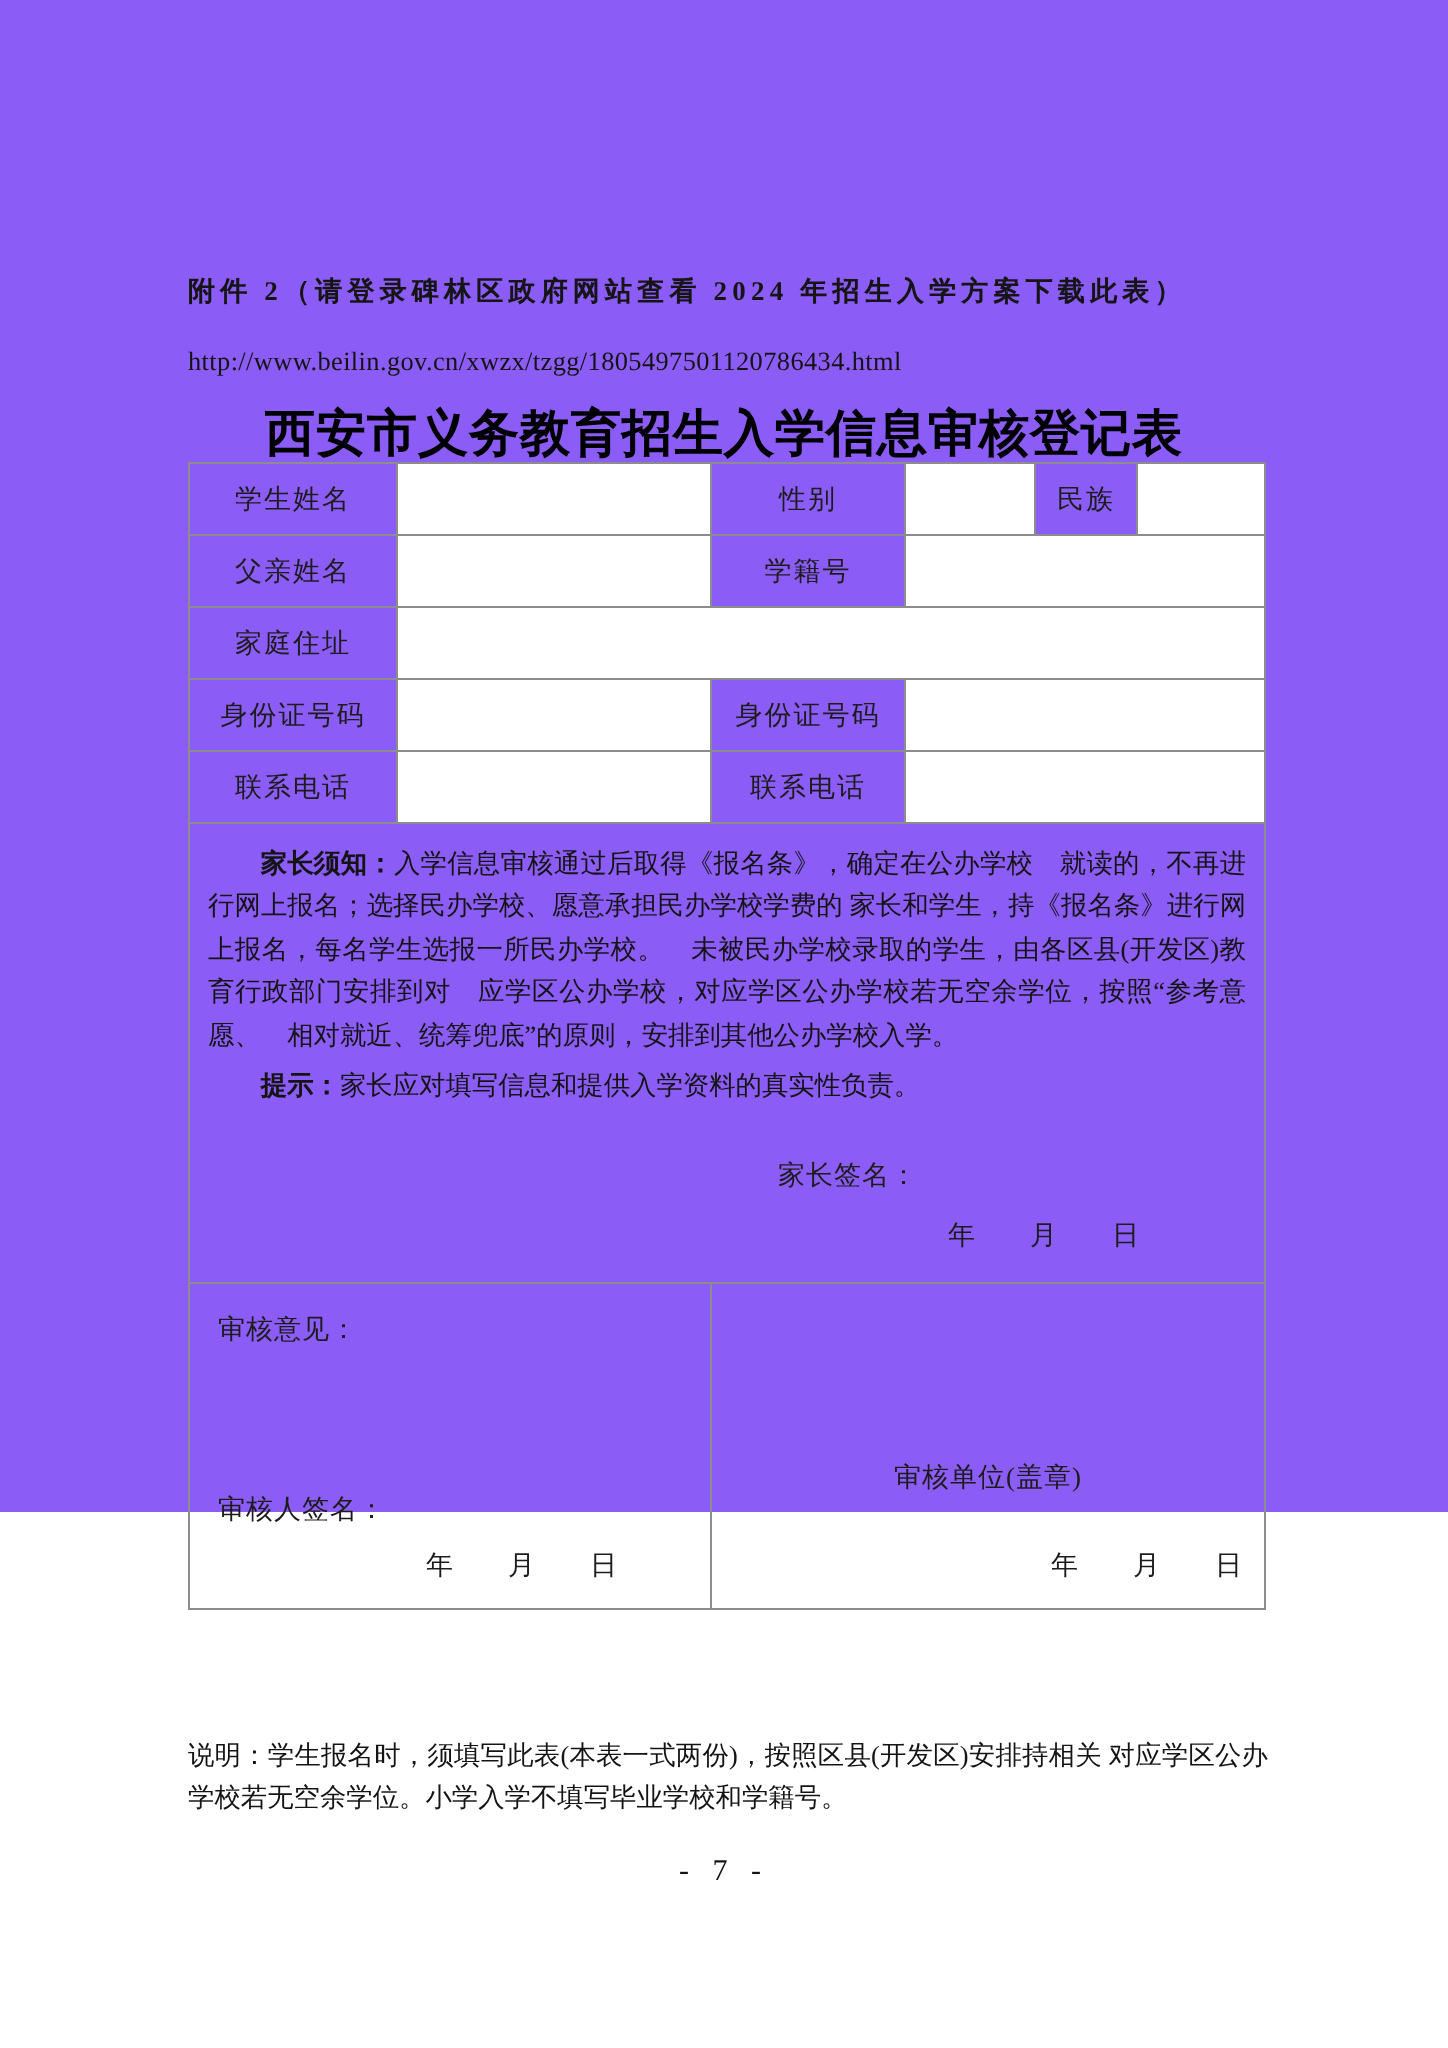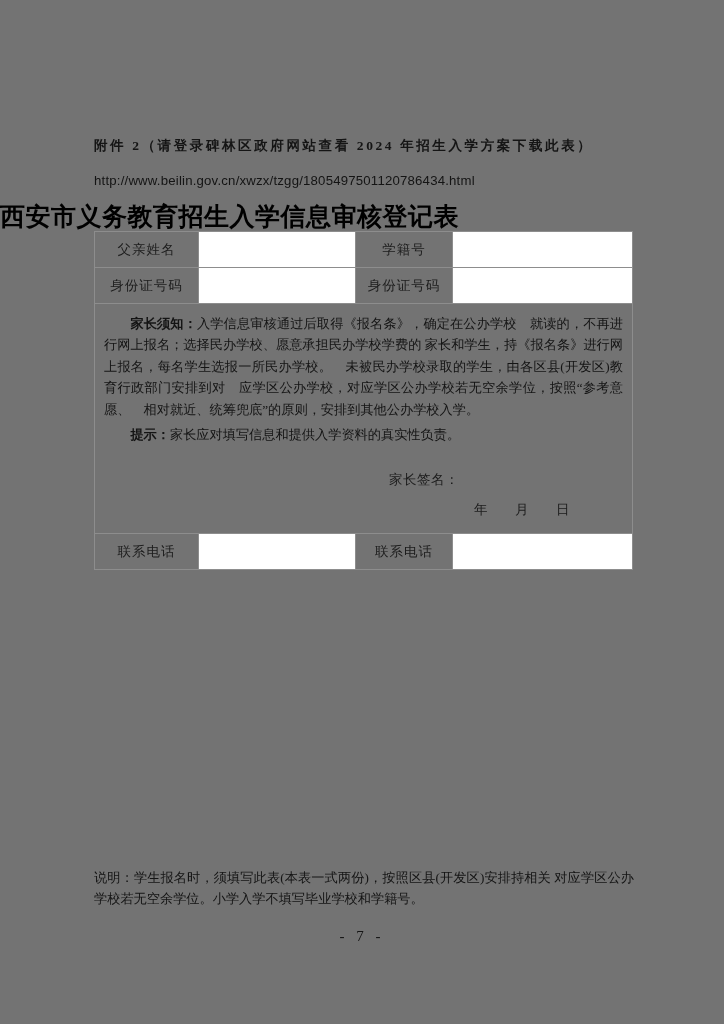--- a/index.html
+++ b/index.html
@@ -13,54 +13,55 @@
     position: relative;
     font-family: "Liberation Serif", "DejaVu Serif", serif;
     color: #1a1a1a;
     overflow: hidden;
   }
 
   .page {
     position: absolute;
     left: 0; top: 0;
     width: 724px;
-    height: 1024px;
-    background: #737373;
+    height: 756px;
+    background: #8b5cf6;
   }
 
   
   .attach-line {
     position: absolute;
     left: 94px;
     top: 137px;
     width: 540px;
     font-size: 13.5px;
     letter-spacing: 2.6px;
     font-weight: 600;
     color: #151515;
     white-space: nowrap;
     font-family: "Liberation Serif", "DejaVu Serif", serif;
   }
 
   .url-line {
     position: absolute;
     left: 94px;
     top: 173px;
-    font-family: Liberation Sans, sans-serif;
+    font-family: Liberation Serif, serif;
     font-size: 13.2px;
     letter-spacing: 0.2px;
     color: #141414;
     white-space: nowrap;
   }
 
   .doc-title {
     position: absolute;
     left: 0;
     top: 200px;
     width: 724px;
+    text-align: center;
     font-size: 25px;
     font-weight: 700;
     letter-spacing: 0.5px;
     color: #000;
     font-family: "Liberation Serif", "DejaVu Serif", serif;
   }
 
   
   .form-table {
     position: absolute;
@@ -217,55 +218,78 @@
     <colgroup>
       <col style="width:104px">
       <col style="width:157px">
       <col style="width:97px">
       <col style="width:65px">
       <col style="width:51px">
       <col style="width:64px">
     </colgroup>
     <tbody>
 
+      <tr>
+        <td class="lbl">学生姓名</td>
+        <td class="blank"></td>
+        <td class="lbl">性别</td>
+        <td class="blank"></td>
+        <td class="lbl">民族</td>
+        <td class="blank"></td>
+      </tr>
 
 
       <tr>
         <td class="lbl">父亲姓名</td>
         <td class="blank"></td>
         <td class="lbl">学籍号</td>
         <td class="blank" colspan="3"></td>
       </tr>
 
 
+      <tr>
+        <td class="lbl">家庭住址</td>
+        <td class="blank" colspan="5"></td>
+      </tr>
 
 
       <tr>
         <td class="lbl">身份证号码</td>
         <td class="blank"></td>
         <td class="lbl">身份证号码</td>
+        <td class="blank" colspan="3"></td>
+      </tr>
+
+      <tr>
+        <td class="lbl">联系电话</td>
+        <td class="blank"></td>
+        <td class="lbl">联系电话</td>
         <td class="blank" colspan="3"></td>
       </tr>
 
       <tr>
         <td class="notice-cell" colspan="6">
           <p class="notice-p indent"><b>家长须知：</b><span>入学信息审核通过后取得《报名条》，确定在公办学校　就读的，不再进行网上报名；选择民办学校、愿意承担民办学校学费的 家长和学生，持《报名条》进行网上报名，每名学生选报一所民办学校。　未被民办学校录取的学生，由各区县(开发区)教育行政部门安排到对　应学区公办学校，对应学区公办学校若无空余学位，按照“参考意愿、　相对就近、统筹兜底”的原则，安排到其他公办学校入学。</span></p>
           <p class="tip-p"><b>提示：</b><span>家长应对填写信息和提供入学资料的真实性负责。</span></p>
           <div class="sign-parent">家长签名：</div>
           <div class="date-parent">年　月　日</div>
         </td>
       </tr>
 
       <tr>
-        <td class="lbl">联系电话</td>
-        <td class="blank"></td>
-        <td class="lbl">联系电话</td>
-        <td class="blank" colspan="3"></td>
-      </tr>
-
+        <td class="review-left" colspan="2">
+          <div class="rv-opinion">审核意见：</div>
+          <div class="rv-signer">审核人签名：</div>
+          <div class="rv-date-left">年　月　日</div>
+        </td>
+        <td class="review-right" colspan="4">
+          <div class="rv-unit">审核单位(盖章)</div>
+          <div class="rv-date-right">年　月　日</div>
+        </td>
+      </tr>
 
     </tbody>
   </table>
 
   <div class="foot-note">说明：学生报名时，须填写此表(本表一式两份)，按照区县(开发区)安排持相关 对应学区公办学校若无空余学位。小学入学不填写毕业学校和学籍号。</div>
 
   <div class="page-num">- 7 -</div>
 
 </div>
 

